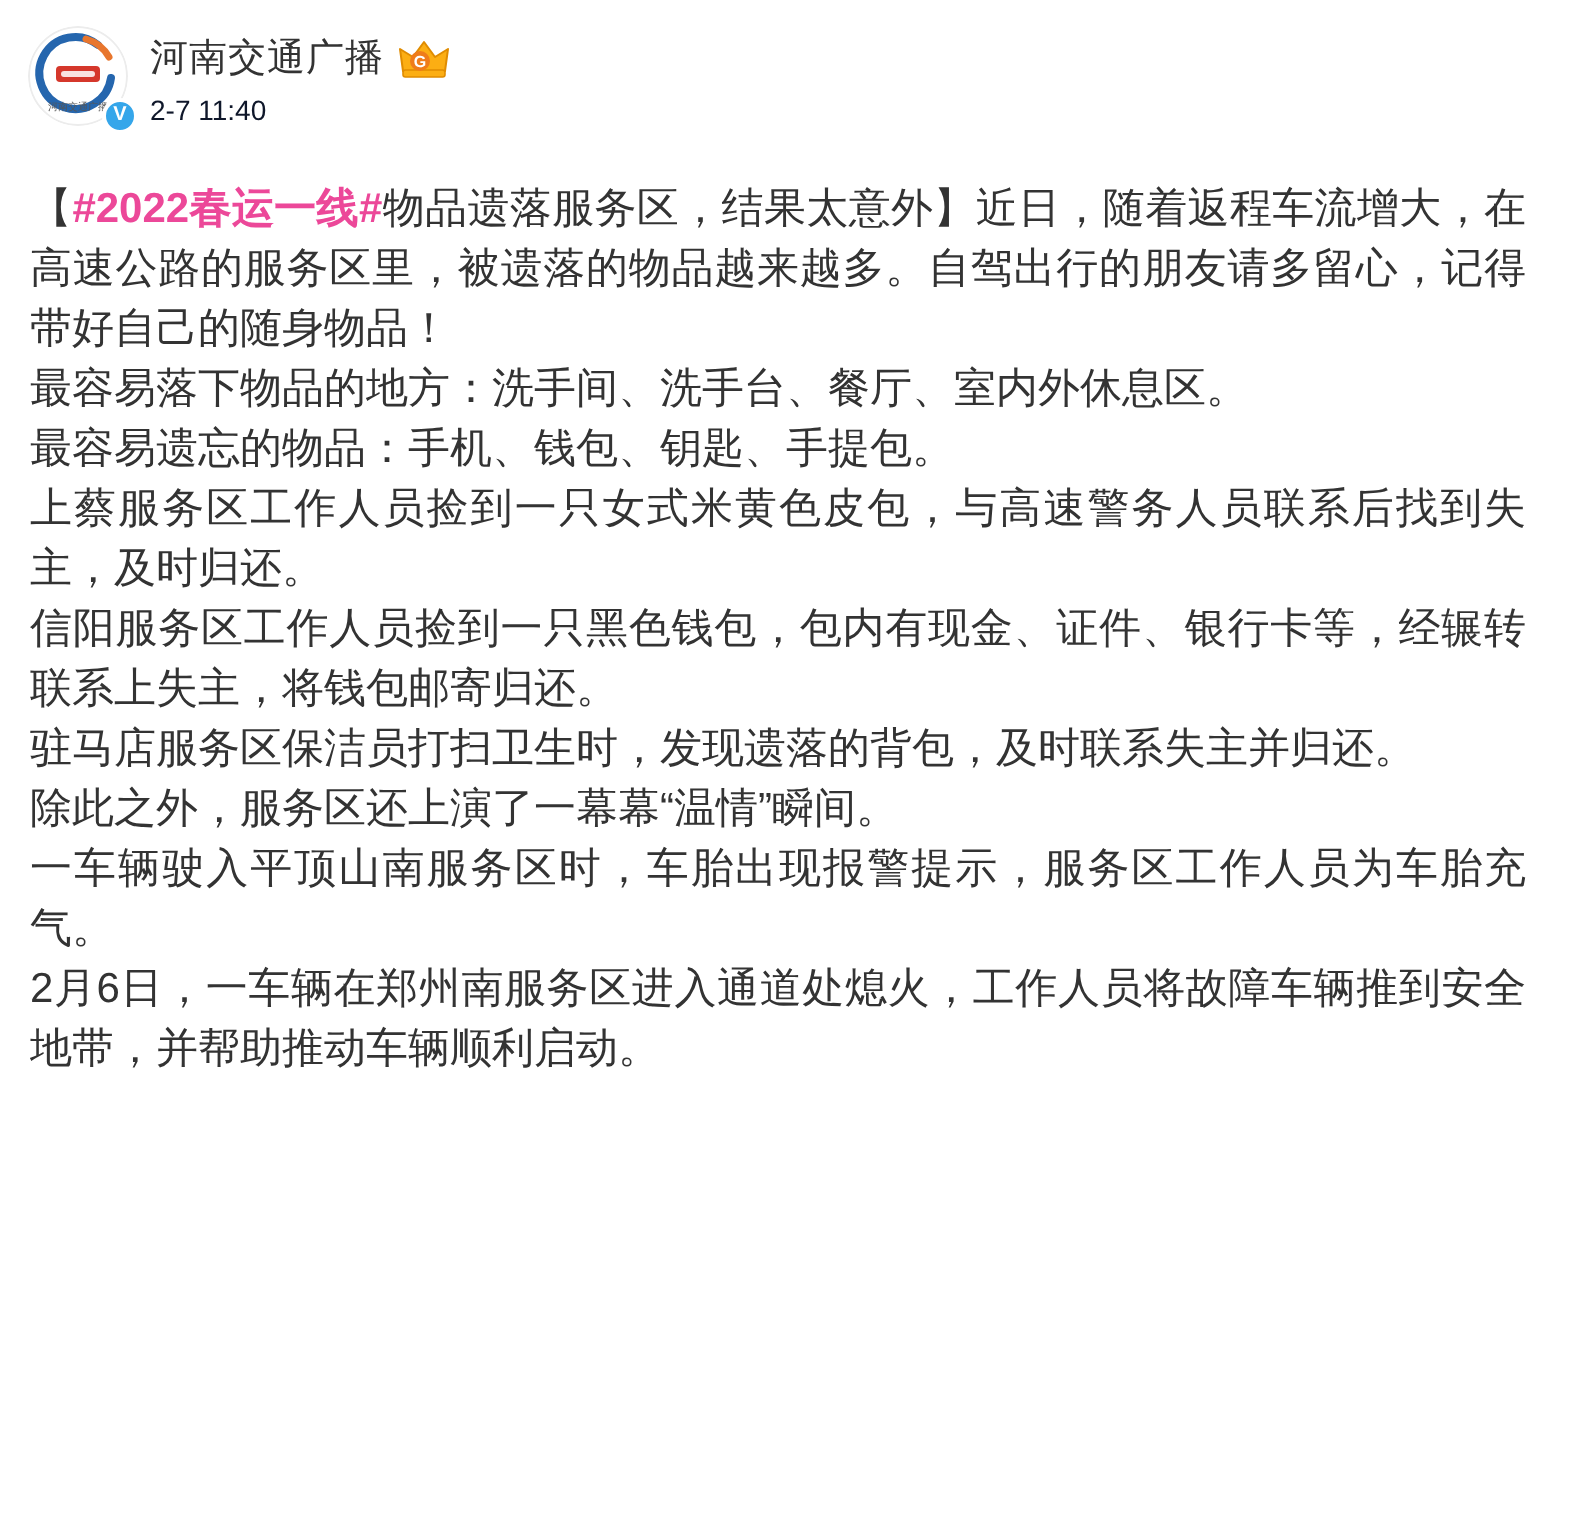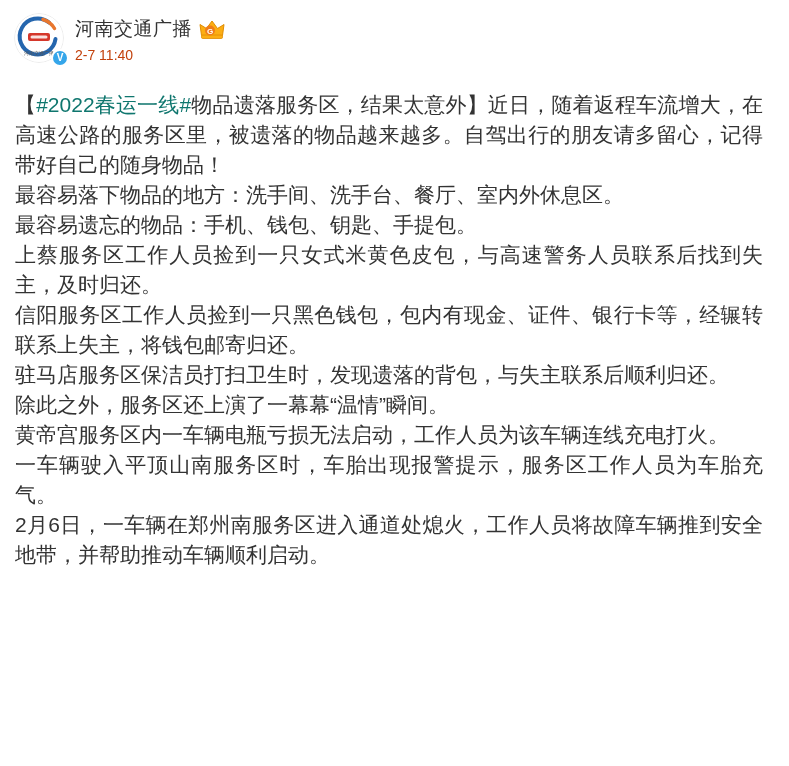--- a/index.html
+++ b/index.html
@@ -55,34 +55,35 @@
   .username {
     font-size: 19px;
     color: #333333;
     cursor: pointer;
     letter-spacing: 0.5px;
   }
   .crown-svg { width: 26px; height: 22px; display: block; }
   .timestamp {
     margin-top: 5px;
     font-size: 14px;
-    color: #c2410c;
+    color: #0f172a;
   }
   .post {
     margin: 27px 26px 0 15px;
     font-size: 21px;
     line-height: 30px;
     color: #333333;
     text-align: justify;
     text-justify: inter-ideograph;
   }
   .post p { margin: 0; }
   .hashtag {
-    color: #0f766e;
+    color: #ec4899;
     cursor: pointer;
+    font-weight: bold;
   }
 </style>
 </head>
 <body>
 
 <div class="header">
   <div class="avatar-wrap">
     <svg class="avatar-svg" viewBox="0 0 50 50" xmlns="http://www.w3.org/2000/svg">
       <circle cx="25" cy="25" r="24.5" fill="#ffffff" stroke="#ececec" stroke-width="1"></circle>
       <path d="M35 9.5 A18 18 0 1 0 41.5 26" fill="none" stroke="#2566ae" stroke-width="4" stroke-linecap="round"></path>
@@ -106,18 +107,17 @@
     <div class="timestamp">2-7 11:40</div>
   </div>
 </div>
 
 <div class="post">
   <p><span>【</span><span class="hashtag">#2022春运一线#</span><span>物品遗落服务区，结果太意外】近日，随着返程车流增大，在高速公路的服务区里，被遗落的物品越来越多。自驾出行的朋友请多留心，记得带好自己的随身物品！</span></p>
   <p>最容易落下物品的地方：洗手间、洗手台、餐厅、室内外休息区。</p>
   <p>最容易遗忘的物品：手机、钱包、钥匙、手提包。</p>
   <p>上蔡服务区工作人员捡到一只女式米黄色皮包，与高速警务人员联系后找到失主，及时归还。</p>
   <p>信阳服务区工作人员捡到一只黑色钱包，包内有现金、证件、银行卡等，经辗转联系上失主，将钱包邮寄归还。</p>
-  <p>驻马店服务区保洁员打扫卫生时，发现遗落的背包，与失主联系后顺利归还。</p>
+  <p>驻马店服务区保洁员打扫卫生时，发现遗落的背包，及时联系失主并归还。</p>
   <p>除此之外，服务区还上演了一幕幕“温情”瞬间。</p>
-  <p>黄帝宫服务区内一车辆电瓶亏损无法启动，工作人员为该车辆连线充电打火。</p>
   <p>一车辆驶入平顶山南服务区时，车胎出现报警提示，服务区工作人员为车胎充气。</p>
   <p>2月6日，一车辆在郑州南服务区进入通道处熄火，工作人员将故障车辆推到安全地带，并帮助推动车辆顺利启动。</p>
 </div>
 
 </body></html>

